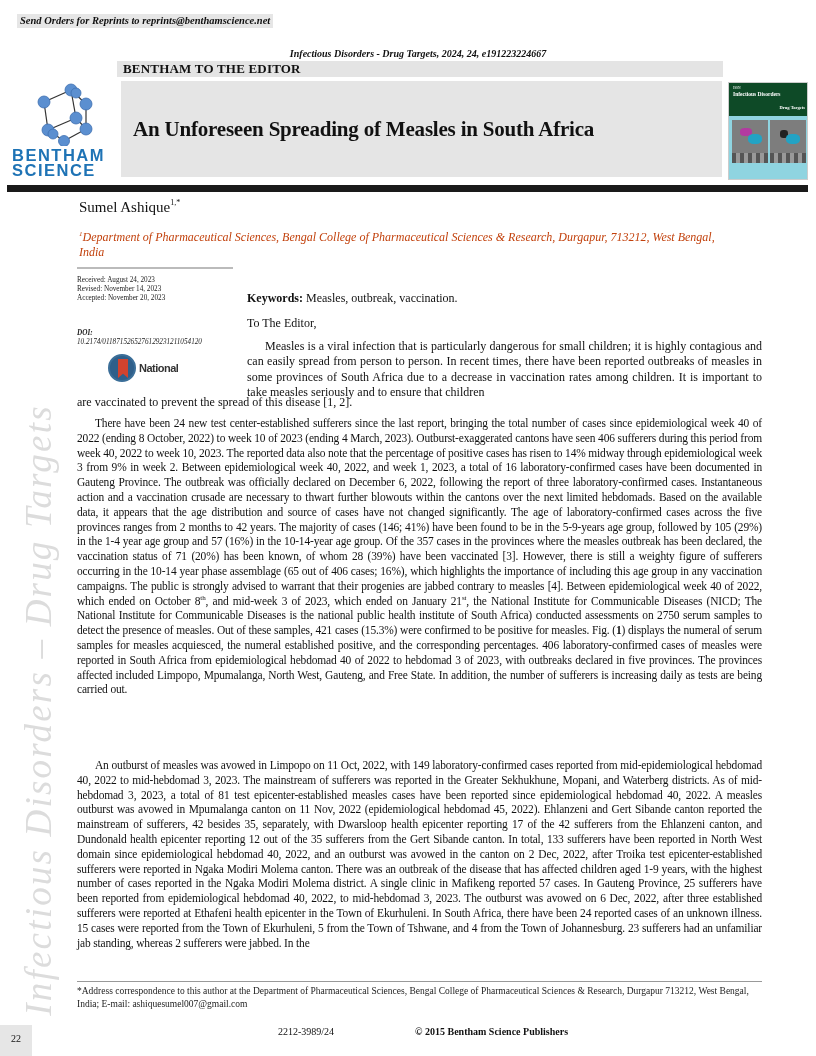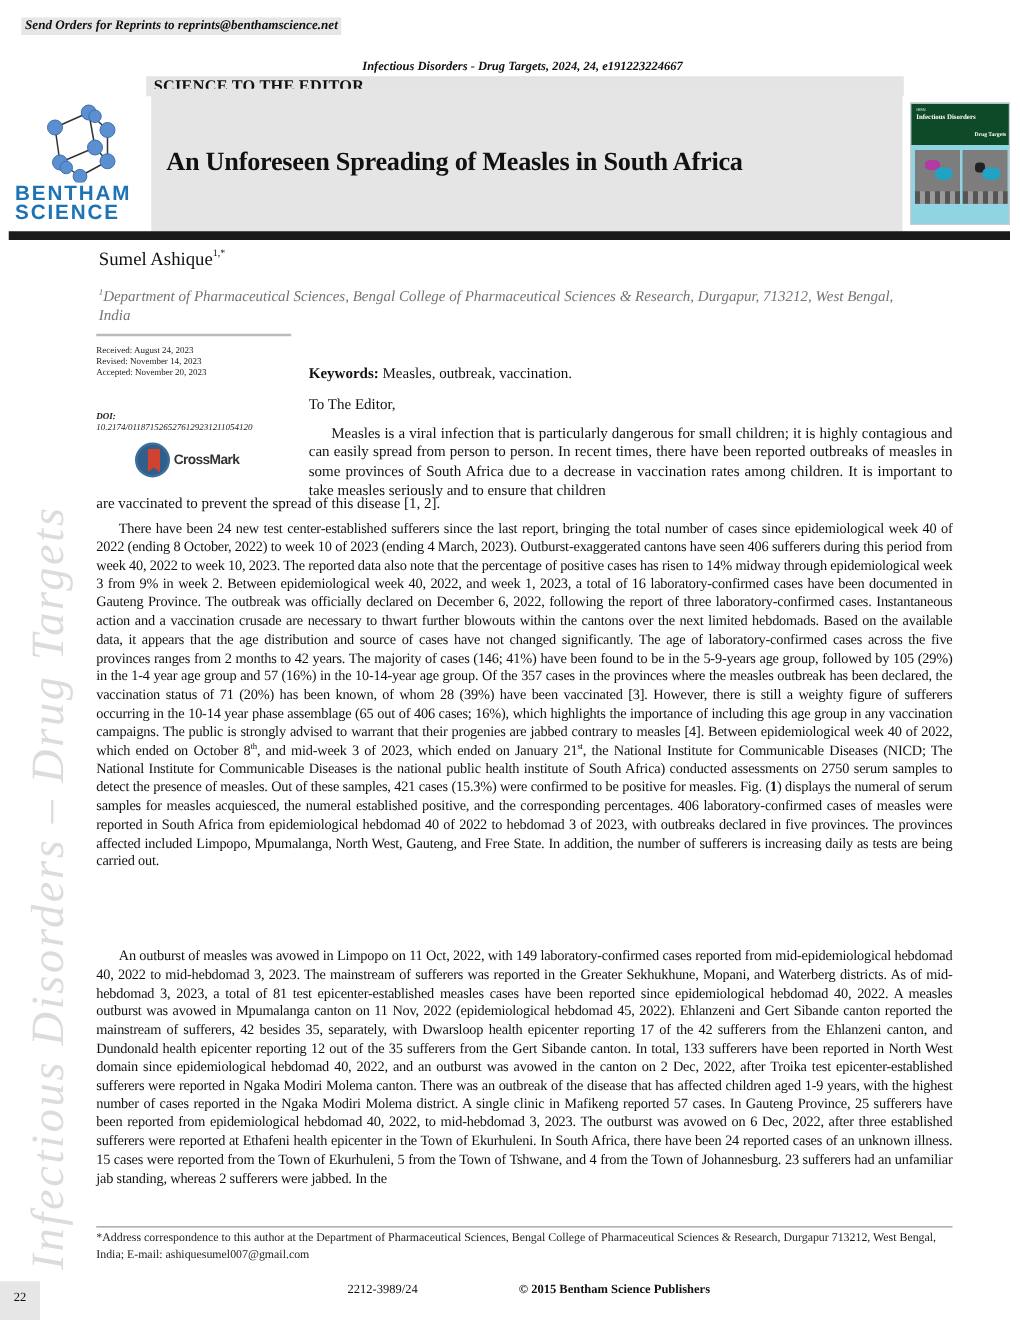--- a/index.html
+++ b/index.html
@@ -14,21 +14,21 @@
     .journal-citation {
       position: absolute; left: 0; width: 816px; top: 48px; text-align: center;
       font-size: 10px; font-style: italic; font-weight: bold; color: #111; padding-left: 20px;
     }
     .section-label-bar {
       position: absolute; left: 117px; top: 61px; width: 606px; height: 16px;
       background: #e4e4e4; padding-left: 6px;
       font-size: 13px; font-weight: bold; line-height: 16px; letter-spacing: 0.2px;
     }
     .title-band {
-      position: absolute; left: 121px; top: 71px; width: 601px; height: 116px;
+      position: absolute; left: 121px; top: 81px; width: 601px; height: 96px;
       background: #e5e5e5; display: flex; align-items: center; padding-left: 12px;
     }
     .title-band h1 {
       font-size: 21px; font-weight: bold; color: #111; letter-spacing: -0.2px;
     }
     .publisher-logo {
       position: absolute; left: 8px; top: 80px; width: 106px; height: 100px;
     }
     .logo-text {
       position: absolute; left: 4px; top: 68px; width: 104px;
@@ -53,21 +53,21 @@
 
     .heavy-rule {
       position: absolute; left: 7px; top: 185px; width: 801px; height: 7px; background: #1a1a1a;
     }
     .author-line {
       position: absolute; left: 79px; top: 198px; font-size: 15px; color: #111;
     }
     .author-line sup { font-size: 8px; vertical-align: 7px; }
     .affiliation {
       position: absolute; left: 79px; top: 227px; width: 660px;
-      font-size: 12px; font-style: italic; line-height: 15px; color: #737373;
+      font-size: 12px; font-style: italic; line-height: 15px; color: #c2410c;
     }
     .affiliation sup { font-size: 7px; vertical-align: 5px; }
 
     .history-box { position: absolute; left: 77px; top: 267px; width: 156px; }
     .history-box .rule-top { height: 1px; background: #bbb; }
     .history-box .heading {
       text-align: center; font-size: 8.5px; font-weight: bold; letter-spacing: 3.6px; padding: 8px 0 6px 0;
     }
     .history-box .rule-mid { height: 1px; background: #bbb; }
     .history-box .dates { font-size: 7.2px; line-height: 9px; margin-top: 7px; color: #222; }
@@ -120,21 +120,21 @@
       font-size: 10px; font-weight: normal; text-align: center; line-height: 28px;
     }
     .issn { position: absolute; left: 278px; top: 1026px; font-size: 10px; }
     .copyright { position: absolute; left: 415px; top: 1026px; font-size: 10px; font-weight: bold; }
   </style>
 </head>
 <body>
 
 <div class="reprint-banner">Send Orders for Reprints to reprints@benthamscience.net</div>
 <div class="journal-citation">Infectious Disorders - Drug Targets, 2024, 24, e191223224667</div>
-<div class="section-label-bar">SCIENCE TO THE EDITOR</div>
+<div class="section-label-bar">BENTHAM TO THE EDITOR</div>
 
 <div class="publisher-logo">
   <svg width="80" height="66" viewBox="0 0 80 66" style="position:absolute;left:16px;top:0;">
     <g stroke="#333" stroke-width="1.2" fill="none">
       <line x1="20" y1="22" x2="47" y2="10"></line>
       <line x1="47" y1="10" x2="62" y2="24"></line>
       <line x1="62" y1="24" x2="62" y2="49"></line>
       <line x1="62" y1="49" x2="40" y2="61"></line>
       <line x1="40" y1="61" x2="24" y2="50"></line>
       <line x1="24" y1="50" x2="20" y2="22"></line>
@@ -198,21 +198,21 @@
     <div>Received: August 24, 2023</div>
     <div>Revised:  November 14, 2023</div>
     <div>Accepted: November 20, 2023</div>
   </div>
   <div class="doi-label">DOI:</div>
   <div class="doi">10.2174/0118715265276129231211054120</div>
   <div class="crossmark">
     <div class="cm-icon">
         <div class="ribbon"></div>
       </div>
-    <span class="cm-label">CrossMark</span>
+    <span class="cm-label">National</span>
   </div>
 </div>
 
 <div class="keywords">
   <b>Keywords:</b><span> Measles, outbreak, vaccination.</span>
 </div>
 <div class="salutation">To The Editor,</div>
 
 <p class="para-intro">Measles is a viral infection that is particularly dangerous for small children; it is highly contagious and can easily spread from person to person. In recent times, there have been reported outbreaks of measles in some provinces of South Africa due to a decrease in vaccination rates among children. It is important to take measles seriously and to ensure that children</p>
 <p class="para-intro-tail">are vaccinated to prevent the spread of this disease [1, 2].</p>

